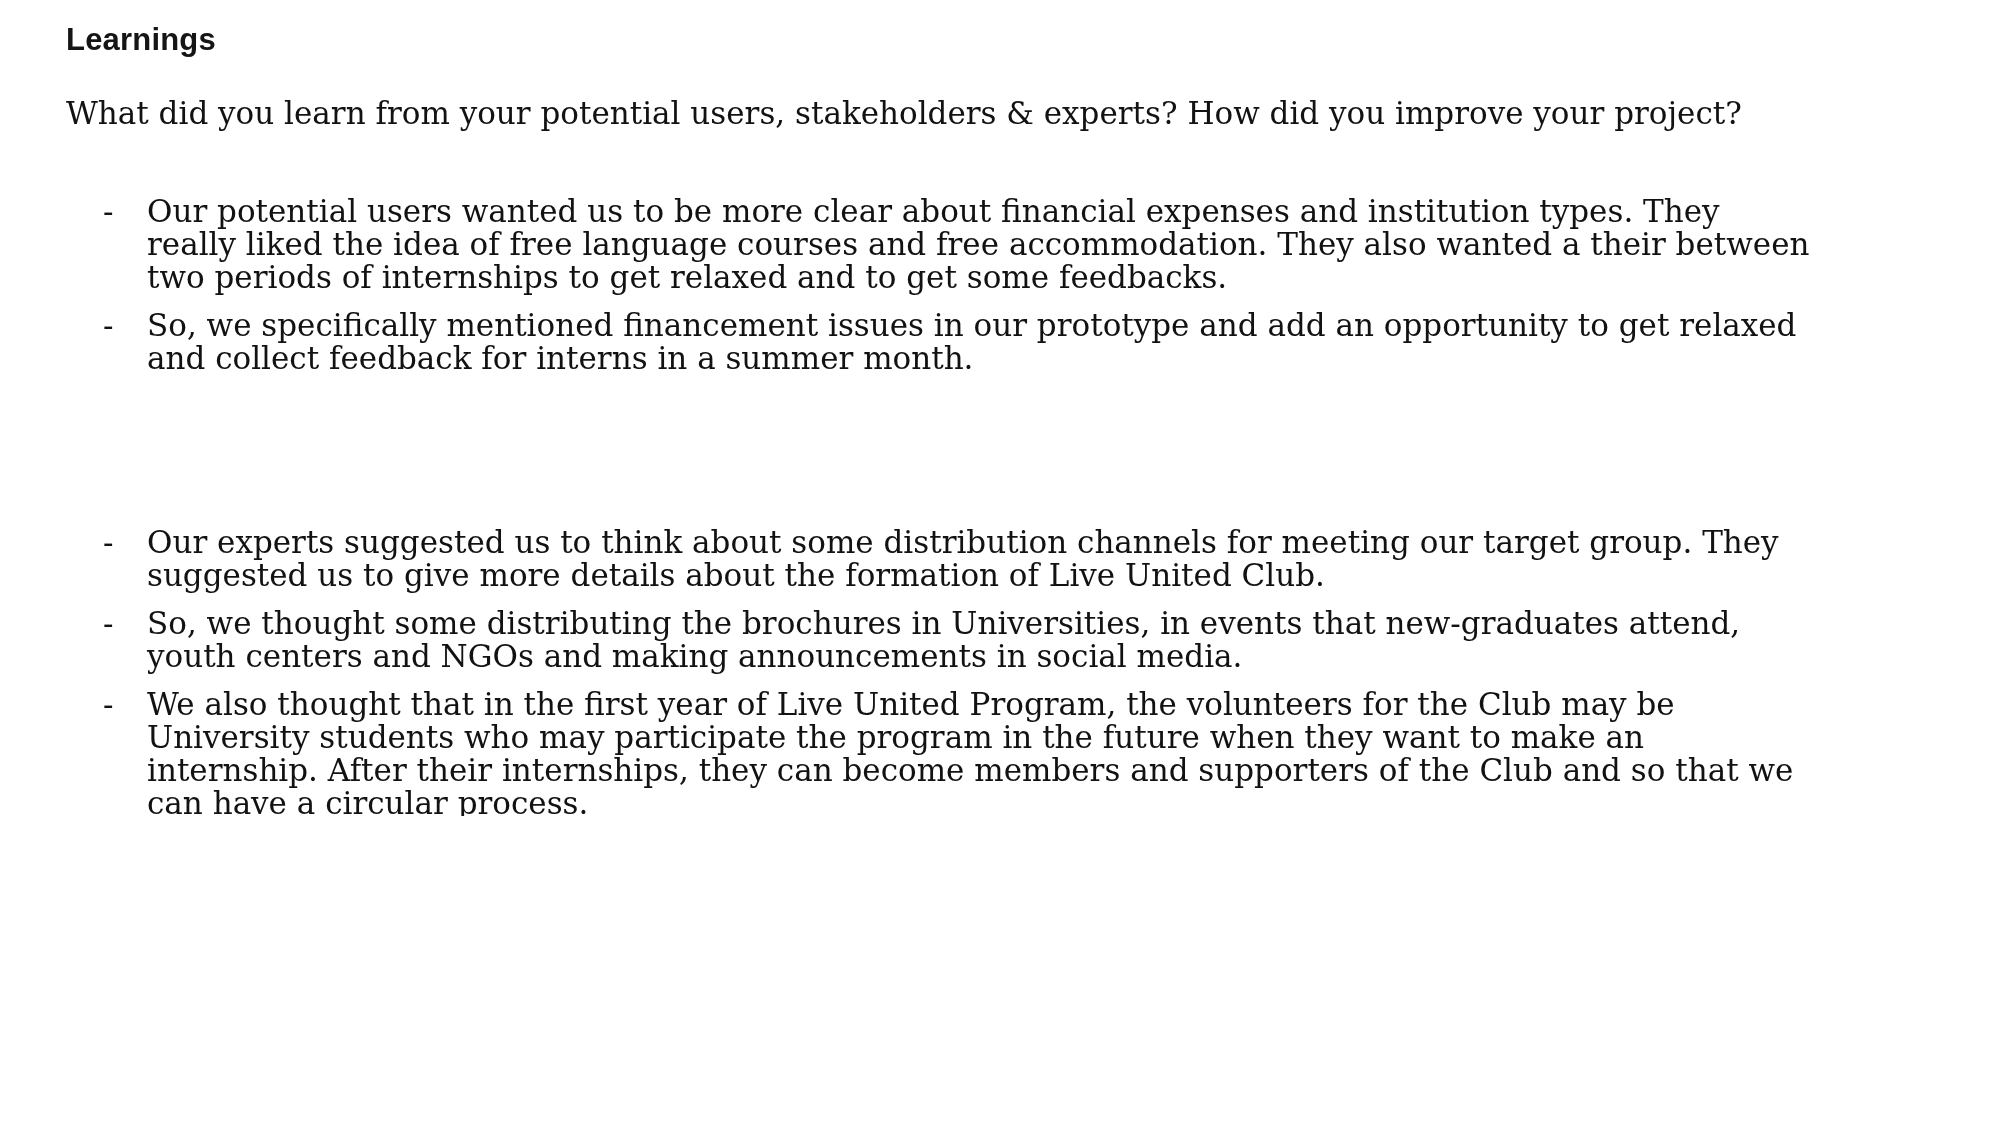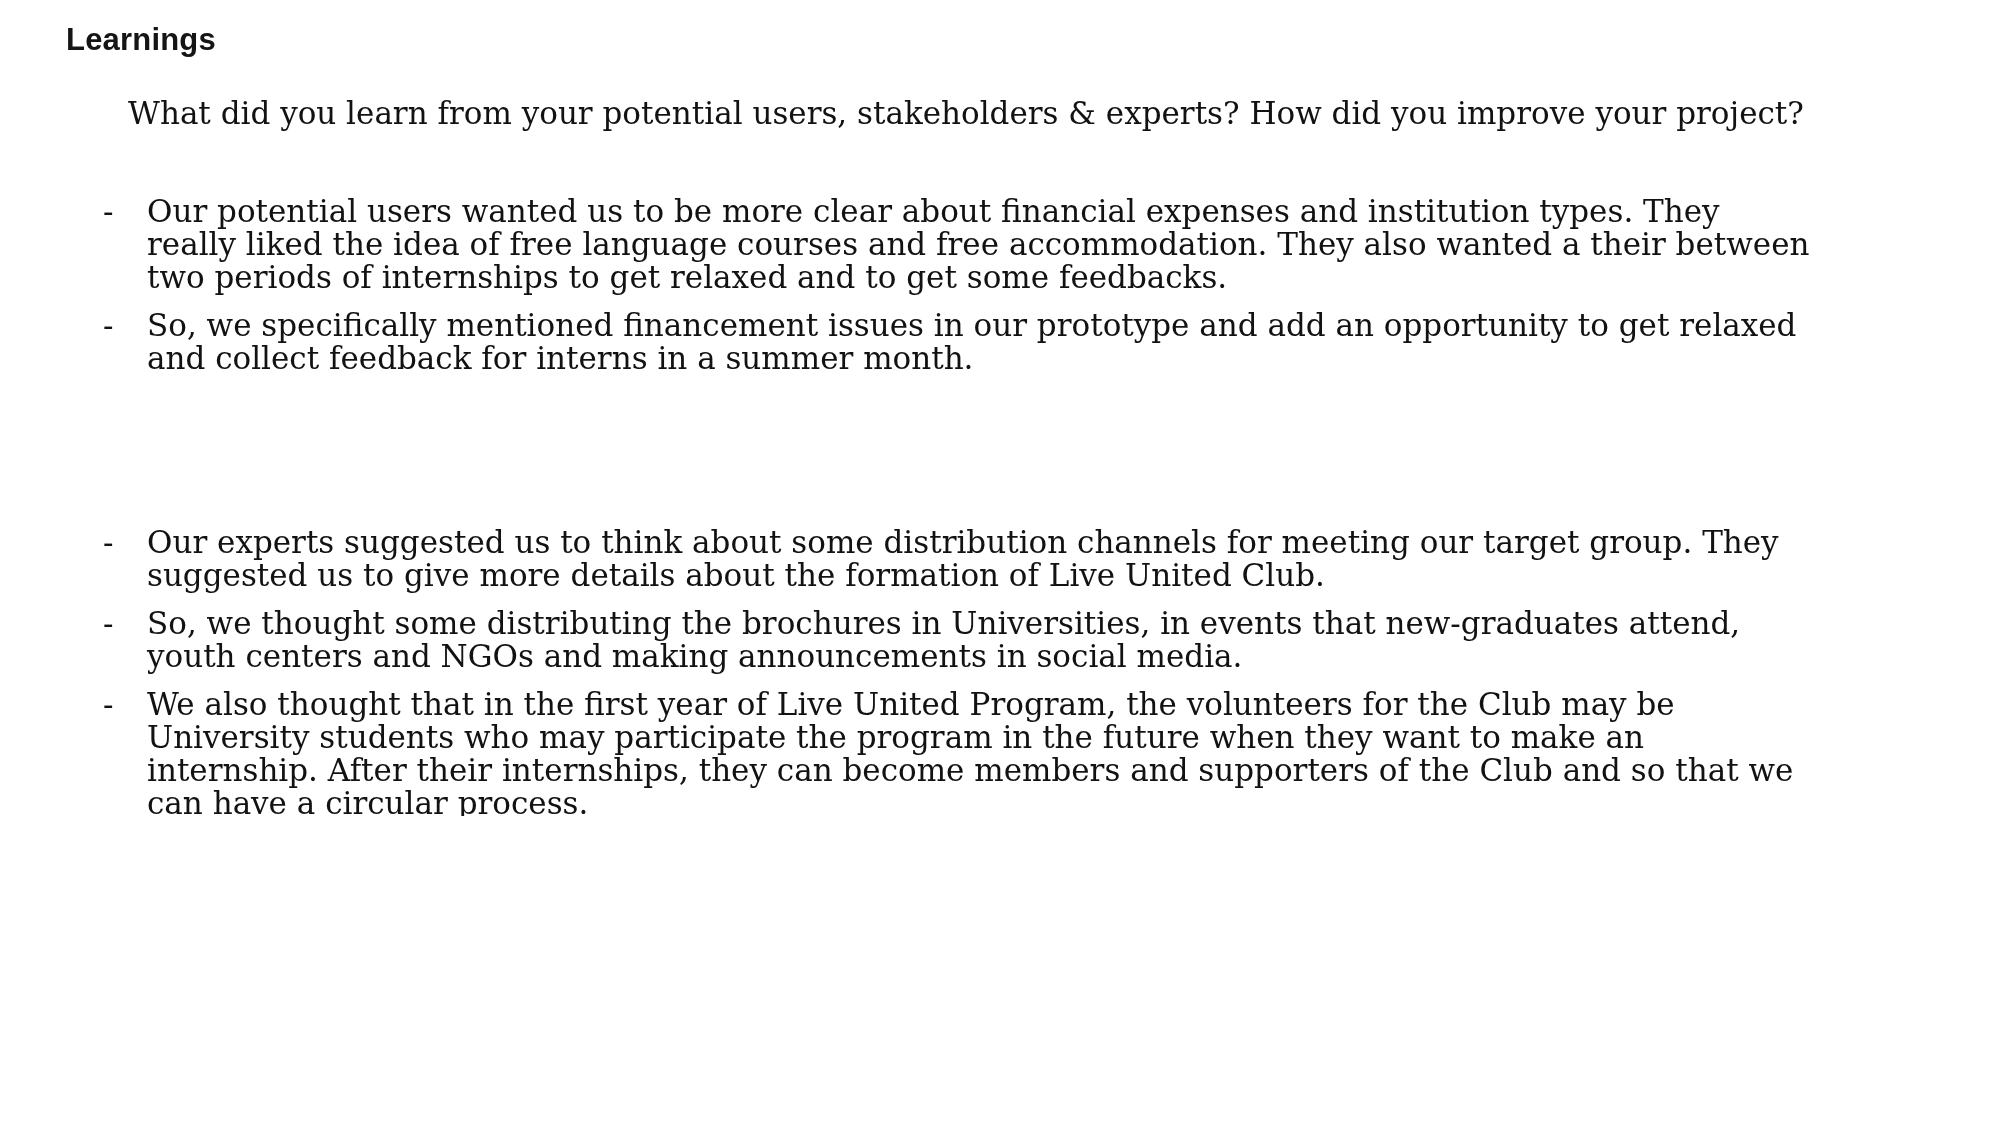--- a/index.html
+++ b/index.html
@@ -30,21 +30,20 @@
   }
   .question {
     position: absolute;
     left: 66px;
     top: 97px;
     margin: 0;
     font-size: 31px;
     line-height: 33px;
     color: #121212;
     width: 1800px;
-    text-align: center;
   }
   ul.bullets {
     position: absolute;
     left: 66px;
     margin: 0;
     padding: 0;
     list-style: none;
     width: 1745px;
     font-size: 31px;
     line-height: 33px;

